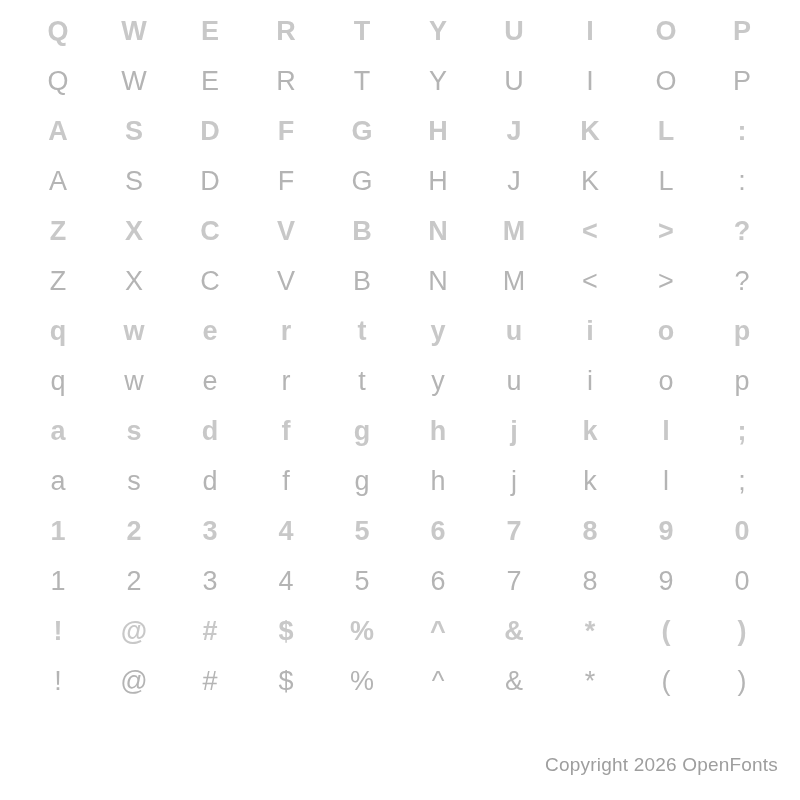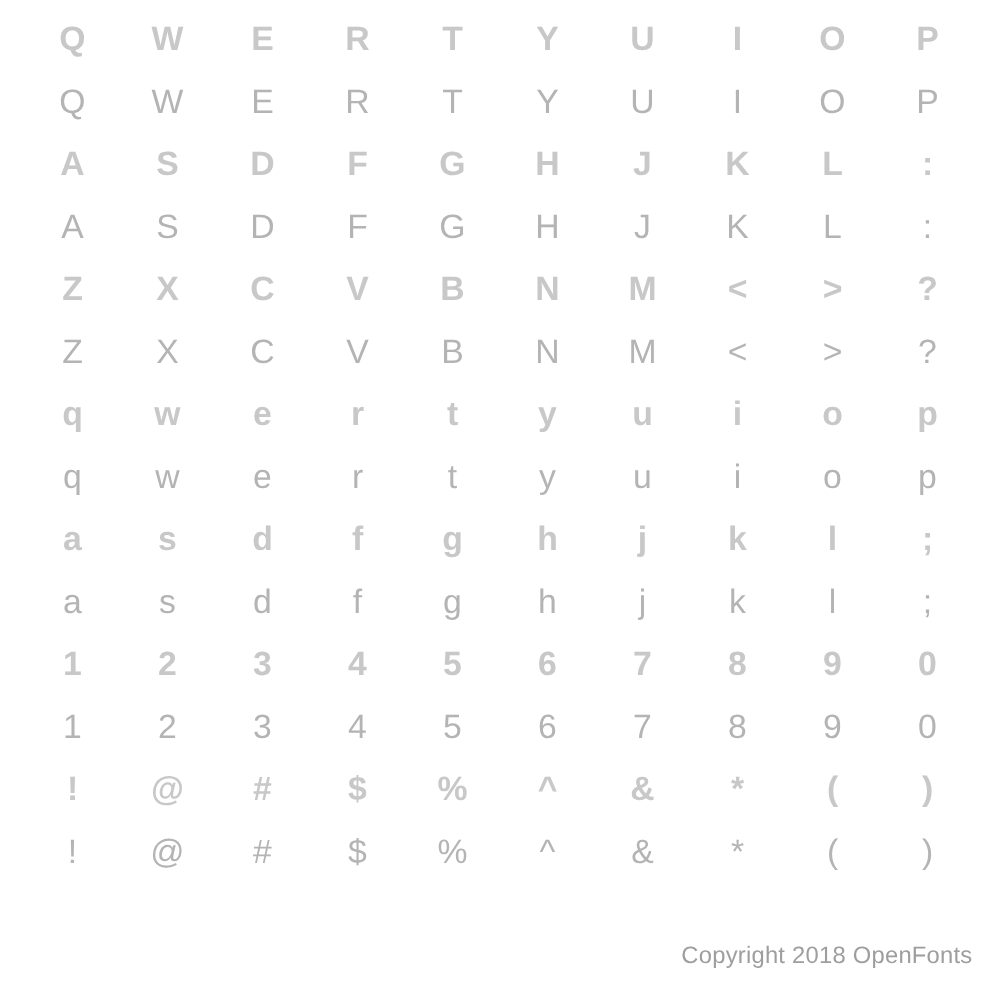--- a/index.html
+++ b/index.html
@@ -239,13 +239,13 @@
     <div class="cell">%</div>
     <div class="cell">^</div>
     <div class="cell">&amp;</div>
     <div class="cell">*</div>
     <div class="cell">(</div>
     <div class="cell">)</div>
   </div>
 
 </div>
 
-<div id="footer">Copyright 2018 OpenFonts</div>
+<div id="footer">Copyright 2026 OpenFonts</div>
 
 </body></html>

